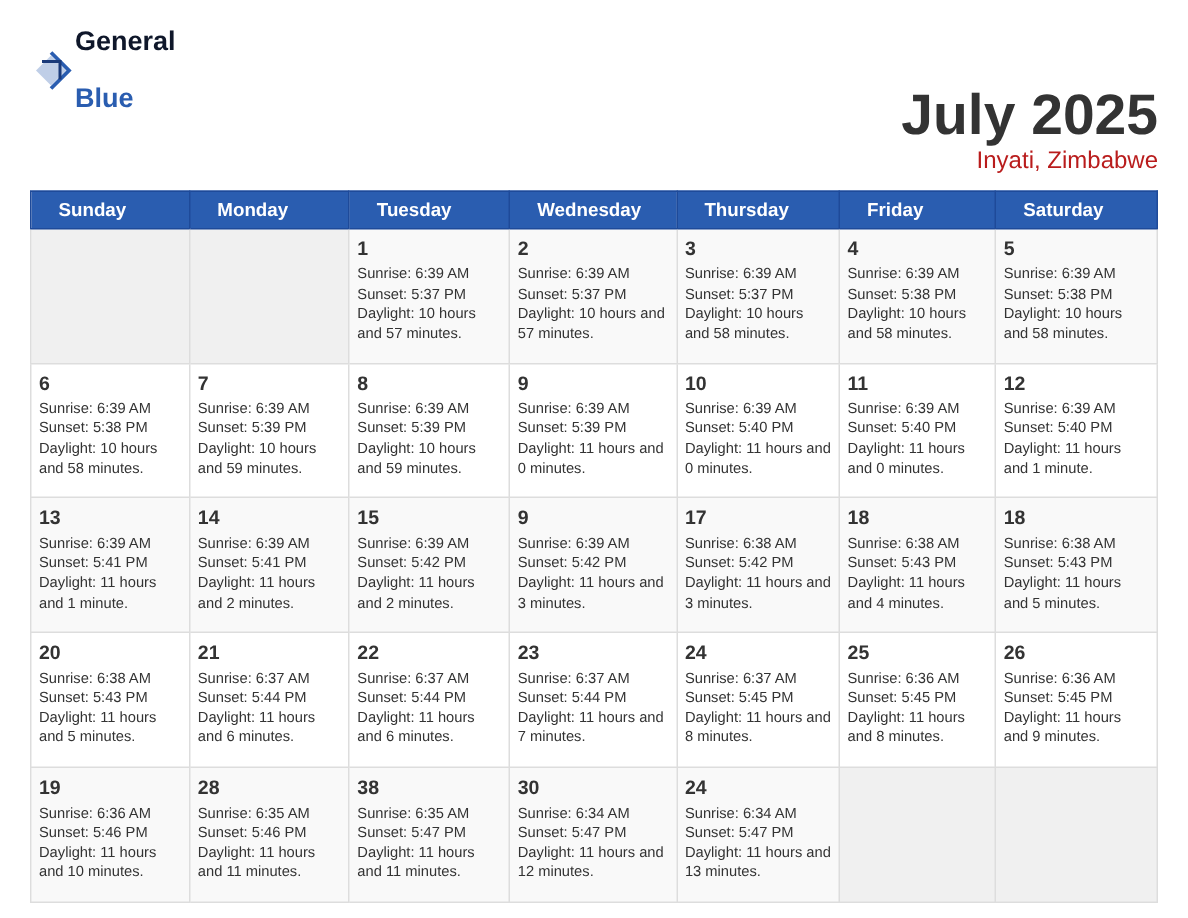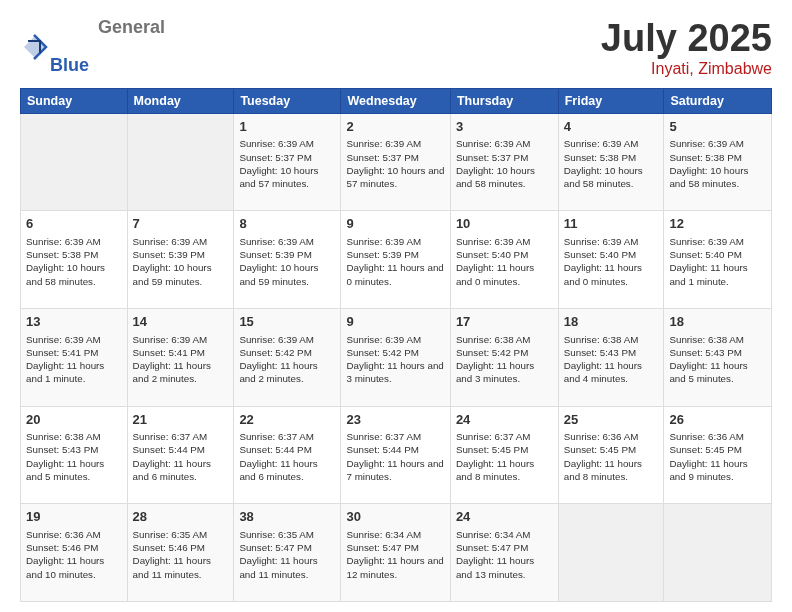--- a/index.html
+++ b/index.html
@@ -28,57 +28,57 @@
       align-items: center;
     }
     .logo-text {
       display: flex;
       flex-direction: column;
       line-height: 1.1;
     }
     .logo-general {
       font-size: 18px;
       font-weight: bold;
-      color: #737373;
-      margin-left: 48px;
+      color: #0f172a;
     }
     .logo-blue {
       font-size: 18px;
       font-weight: bold;
       color: #2a5db0;
       margin-top: 18px;
     }
     .logo-icon {
       width: 28px;
       height: 28px;
       margin-right: 2px;
     }
     .title-section {
       text-align: right;
     }
     .month-title {
       font-size: 38px;
       font-weight: bold;
       color: #333;
       line-height: 1.1;
+      margin-top: 39px;
     }
     .subtitle {
       font-size: 16px;
       color: #b91c1c;
     }
     table {
       width: 100%;
       border-collapse: collapse;
       flex: 1;
     }
     thead tr th {
       background-color: #2a5db0;
       color: white;
       text-align: left;
-      padding: 5px 6px;
+      padding: 5px 18px;
       font-size: 12.5px;
       font-weight: bold;
       border: 1px solid #1e4a99;
     }
     tbody tr td {
       vertical-align: top;
       padding: 4px 5px;
       font-size: 9.8px;
       color: #333;
       border: 1px solid #ddd;

